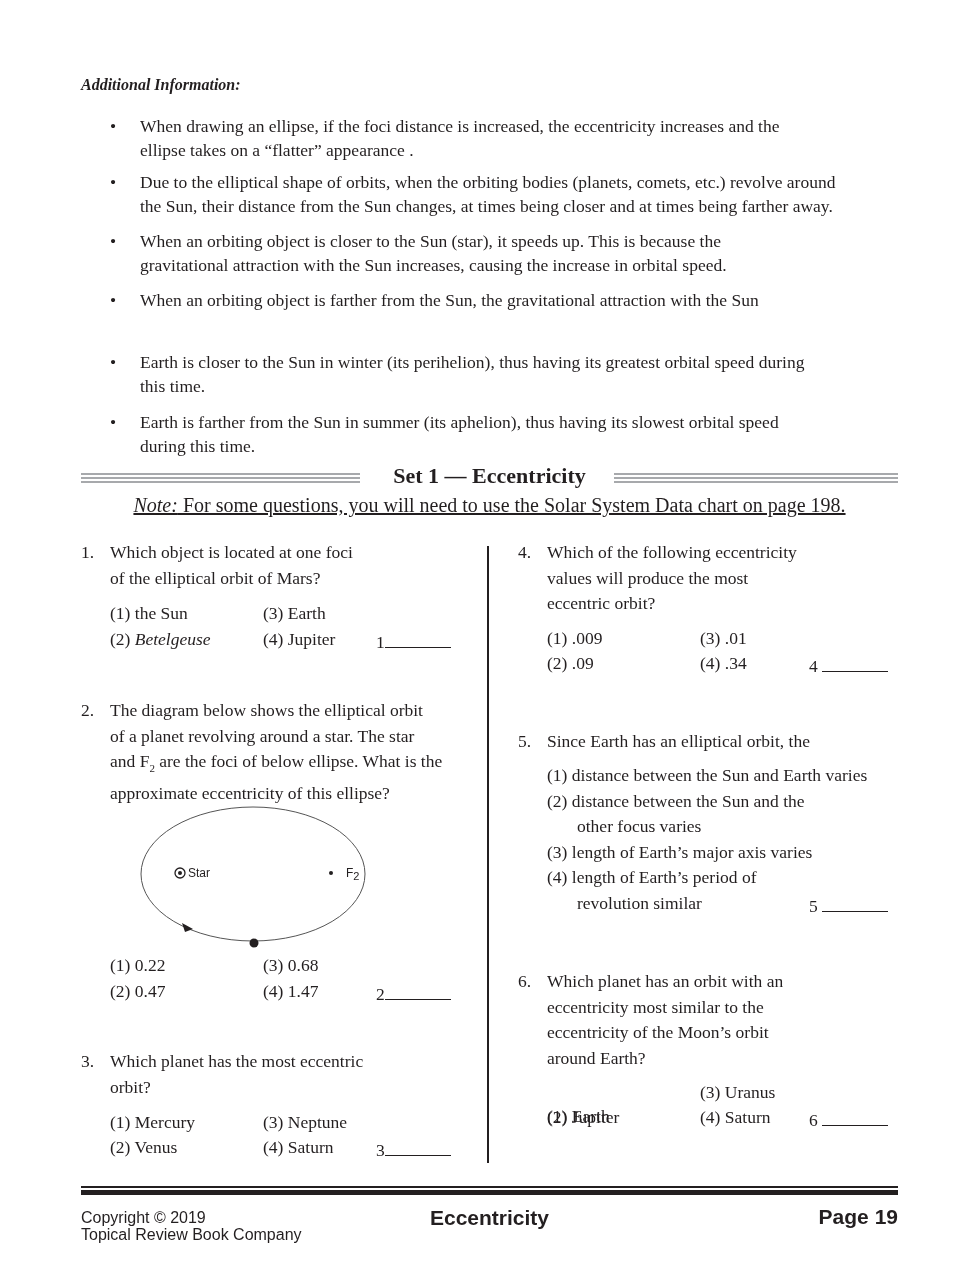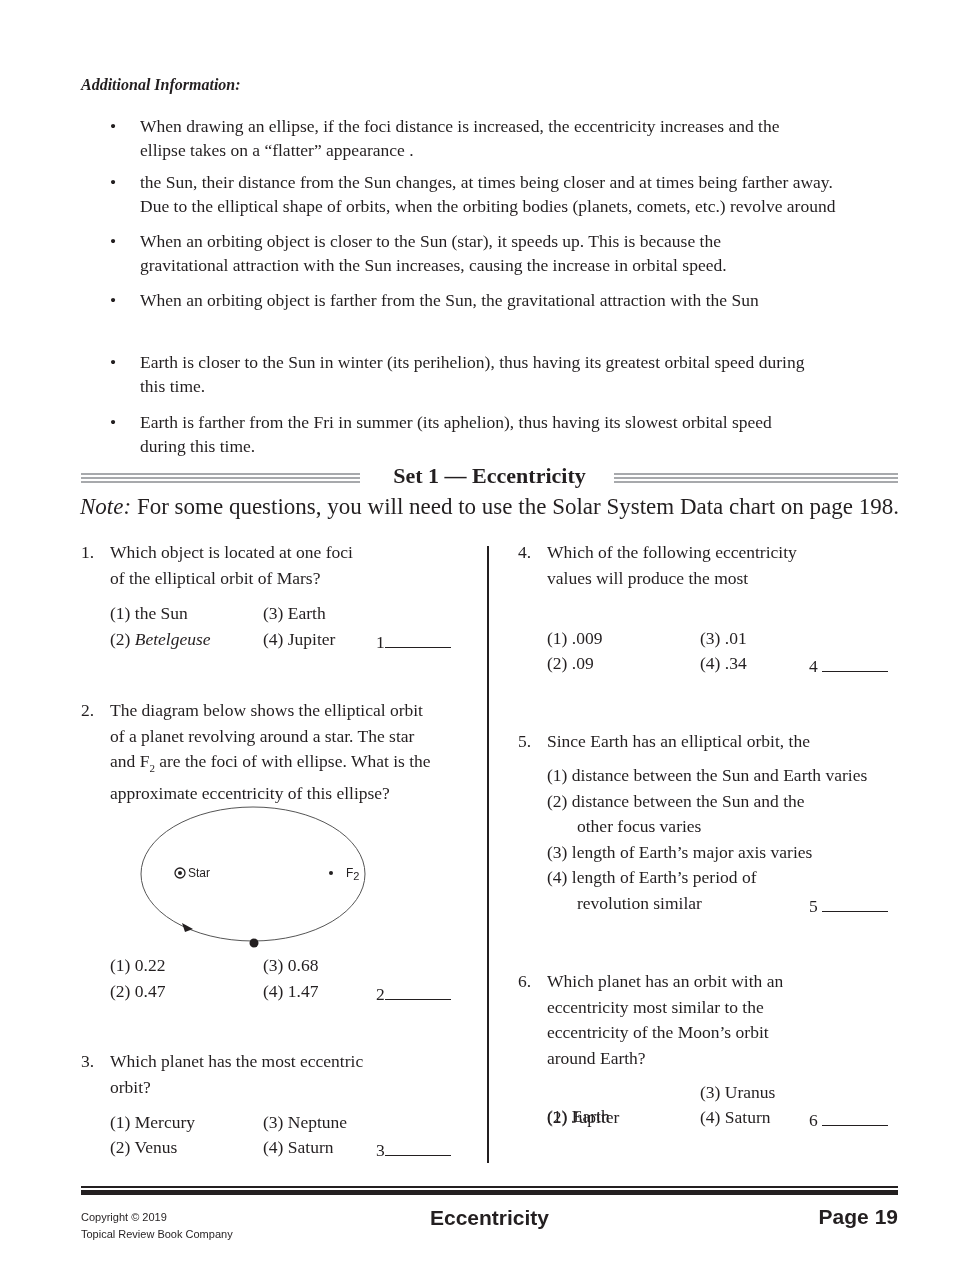--- a/index.html
+++ b/index.html
@@ -6,53 +6,53 @@
   body { width: 979px; height: 1266px; position: relative; overflow: hidden;
          font-family: "Liberation Serif", serif; color: #231f20; font-size: 17.5px; }
   .abs { position: absolute; }
   .add-title { left: 81px; top: 76px; font-weight: bold; font-style: italic; font-size: 16px; }
   .bullet-item { position: absolute; left: 110px; width: 800px; line-height: 24px; }
   .bullet-item .dot { position: absolute; left: 0; top: 0; }
   .bullet-item .txt { position: absolute; left: 30px; width: 770px; }
   .rule-group { position: absolute; height: 14px; }
   .rule-group div { height: 2px; background: #a7a9ac; margin-bottom: 2px; }
   .set-title { left: 0; width: 979px; top: 463px; text-align: center; font-weight: bold; font-size: 22px; }
-  .note { left: 0; width: 979px; top: 494px; text-align: center; font-size: 23px; }
+  .note { left: 0; width: 979px; top: 494px; text-align: center; font-size: 20px; text-decoration: underline; }
   .note i { font-style: italic; }
   .q { position: absolute; line-height: 25.5px; }
   .q .num { position: absolute; left: 0; top: 0; }
   .q .stem { position: absolute; left: 29px; }
   .opt { position: absolute; white-space: nowrap; }
   .blank { display: inline-block; border-bottom: 1px solid #231f20; width: 66px; height: 18px; vertical-align: baseline; }
   .vdivider { position: absolute; left: 487px; top: 546px; width: 2px; height: 617px; background: #231f20; }
   .foot-rule1 { position: absolute; left: 81px; top: 1186px; width: 817px; height: 2px; background: #231f20; }
   .foot-rule2 { position: absolute; left: 81px; top: 1190px; width: 817px; height: 5px; background: #231f20; }
-  .foot-copy { position: absolute; left: 81px; top: 1209px; font-family: "Liberation Sans", sans-serif; font-size: 11px; line-height: 17px; }
+  .foot-copy { position: absolute; left: 81px; top: 1209px; font-family: "Liberation Sans", sans-serif; font-size: 16px; line-height: 17px; }
   .foot-center { position: absolute; left: 0; width: 979px; top: 1206px; text-align: center; font-family: "Liberation Sans", sans-serif; font-weight: bold; font-size: 21px; }
   .foot-page { position: absolute; right: 81px; top: 1205px; font-family: "Liberation Sans", sans-serif; font-weight: bold; font-size: 21px; }
   sub { font-size: 11px; }
   .diagram-label { font-family: "Liberation Sans", sans-serif; font-size: 12px; }
 </style>
 </head>
 <body>
 
 <div class="abs add-title">Additional Information:</div>
 
 <div class="bullet-item" style="top:114px">
   <span class="dot">•</span>
   <div class="txt">
       <div>When drawing an ellipse, if the foci distance is increased, the eccentricity increases and the</div>
       <div>ellipse takes on a “flatter” appearance .</div>
     </div>
 </div>
 <div class="bullet-item" style="top:170px">
   <span class="dot">•</span>
   <div class="txt">
+      <div>Due to the elliptical shape of orbits, when the orbiting bodies (planets, comets, etc.) revolve around</div>
       <div>the Sun, their distance from the Sun changes, at times being closer and at times being farther away.</div>
-      <div>Due to the elliptical shape of orbits, when the orbiting bodies (planets, comets, etc.) revolve around</div>
     </div>
 </div>
 <div class="bullet-item" style="top:229px">
   <span class="dot">•</span>
   <div class="txt">
       <div>When an orbiting object is closer to the Sun (star), it speeds up. This is because the</div>
       <div>gravitational attraction with the Sun increases, causing the increase in orbital speed.</div>
     </div>
 </div>
 <div class="bullet-item" style="top:288px">
@@ -64,21 +64,21 @@
 <div class="bullet-item" style="top:350px">
   <span class="dot">•</span>
   <div class="txt">
       <div>Earth is closer to the Sun in winter (its perihelion), thus having its greatest orbital speed during</div>
       <div>this time.</div>
     </div>
 </div>
 <div class="bullet-item" style="top:410px">
   <span class="dot">•</span>
   <div class="txt">
-      <div>Earth is farther from the Fri in summer (its aphelion), thus having its slowest orbital speed</div>
+      <div>Earth is farther from the Sun in summer (its aphelion), thus having its slowest orbital speed</div>
       <div>during this time.</div>
     </div>
 </div>
 
 <div class="rule-group" style="left:81px; top:473px; width:279px;">
     <div></div>
     <div></div>
     <div></div>
   </div>
 <div class="rule-group" style="left:614px; top:473px; width:284px;">
@@ -102,21 +102,21 @@
 <div class="opt" style="left:110px; top:629px;"><span>(2)  </span><i>Betelgeuse</i></div>
 <div class="opt" style="left:263px; top:603px;">(3) Earth</div>
 <div class="opt" style="left:263px; top:629px;">(4) Jupiter</div>
 <div class="opt" style="left:376px; top:629px;"><span>1</span><span class="blank"></span></div>
 
 <div class="q" style="left:81px; top:698px; width:400px;">
   <span class="num">2.</span>
   <div class="stem">
     <div>The diagram below shows the elliptical orbit</div>
     <div>of a planet revolving around a star. The star</div>
-    <div><span>and F</span><sub>2</sub><span> are the foci of with ellipse. What is the</span></div>
+    <div><span>and F</span><sub>2</sub><span> are the foci of below ellipse. What is the</span></div>
     <div>approximate eccentricity of this ellipse?</div>
   </div>
 </div>
 <svg class="abs" style="left:135px; top:802px;" width="240" height="150">
   <ellipse cx="118" cy="72" rx="112" ry="67" fill="none" stroke="#555" stroke-width="1"></ellipse>
   <circle cx="45" cy="71" r="5" fill="none" stroke="#231f20" stroke-width="1.3"></circle>
   <circle cx="45" cy="71" r="2" fill="#231f20"></circle>
   <circle cx="196" cy="71" r="2" fill="#231f20"></circle>
   <circle cx="119" cy="141" r="4.5" fill="#231f20"></circle>
   <polygon points="47,121 58,127 50,130" fill="#231f20"></polygon>
@@ -140,20 +140,21 @@
 <div class="opt" style="left:110px; top:1137px;">(2)  Venus</div>
 <div class="opt" style="left:263px; top:1112px;">(3) Neptune</div>
 <div class="opt" style="left:263px; top:1137px;">(4) Saturn</div>
 <div class="opt" style="left:376px; top:1137px;"><span>3</span><span class="blank"></span></div>
 
 <div class="q" style="left:518px; top:540px; width:390px;">
   <span class="num">4.</span>
   <div class="stem">
       <div>Which of the following eccentricity</div>
       <div>values will produce the most</div>
+      <div>eccentric orbit?</div>
     </div>
 </div>
 <div class="opt" style="left:547px; top:628px;">(1) .009</div>
 <div class="opt" style="left:547px; top:653px;">(2) .09</div>
 <div class="opt" style="left:700px; top:628px;">(3) .01</div>
 <div class="opt" style="left:700px; top:653px;">(4) .34</div>
 <div class="opt" style="left:809px; top:653px;"><span>4</span> <span class="blank"></span></div>
 
 <div class="q" style="left:518px; top:729px; width:390px;">
   <span class="num">5.</span>

